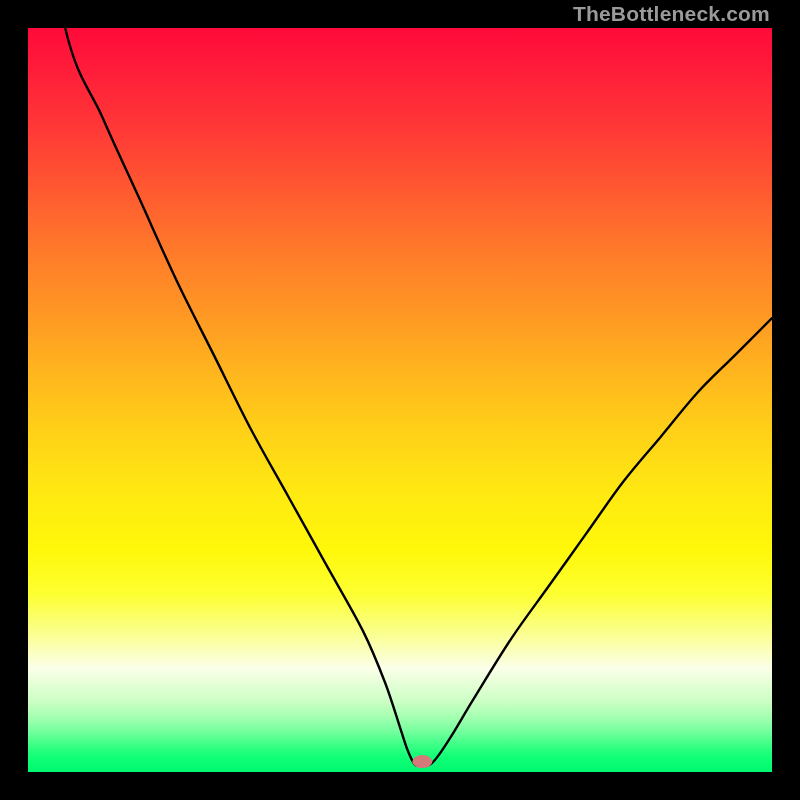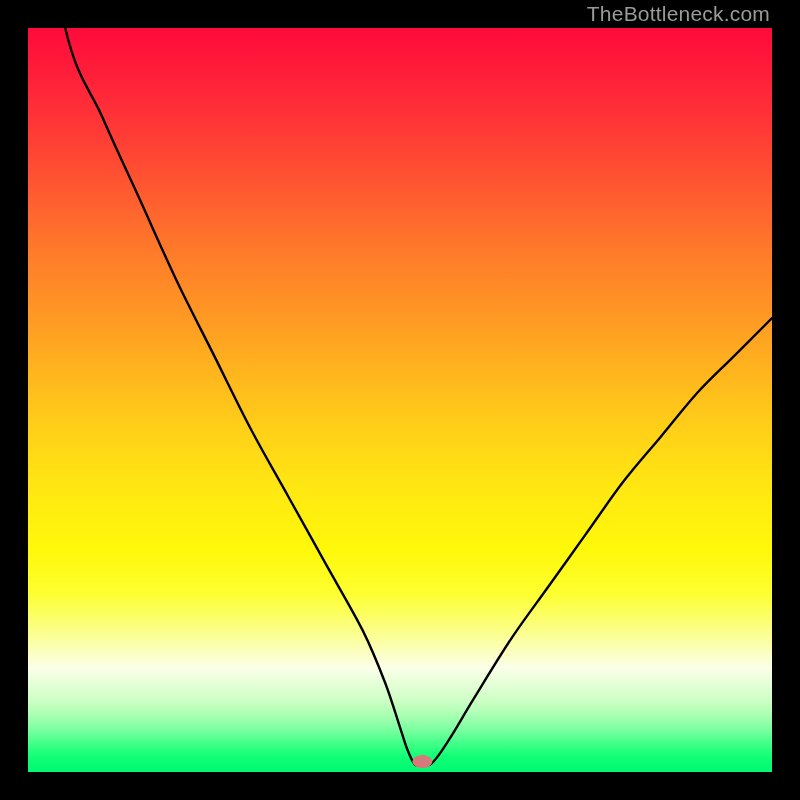--- a/index.html
+++ b/index.html
@@ -54,21 +54,21 @@
   .curve-svg {
     position: absolute;
     inset: 0;
   }
   .watermark {
     position: absolute;
     top: 2px;
     right: 30px;
     color: #9a9a9a;
     font-size: 21px;
-    font-weight: 400;
+    font-weight: 700;
     letter-spacing: 0.2px;
     user-select: none;
   }
 </style>
 </head>
 <body>
 
 <div class="frame">
 
   <div class="plot-area">

